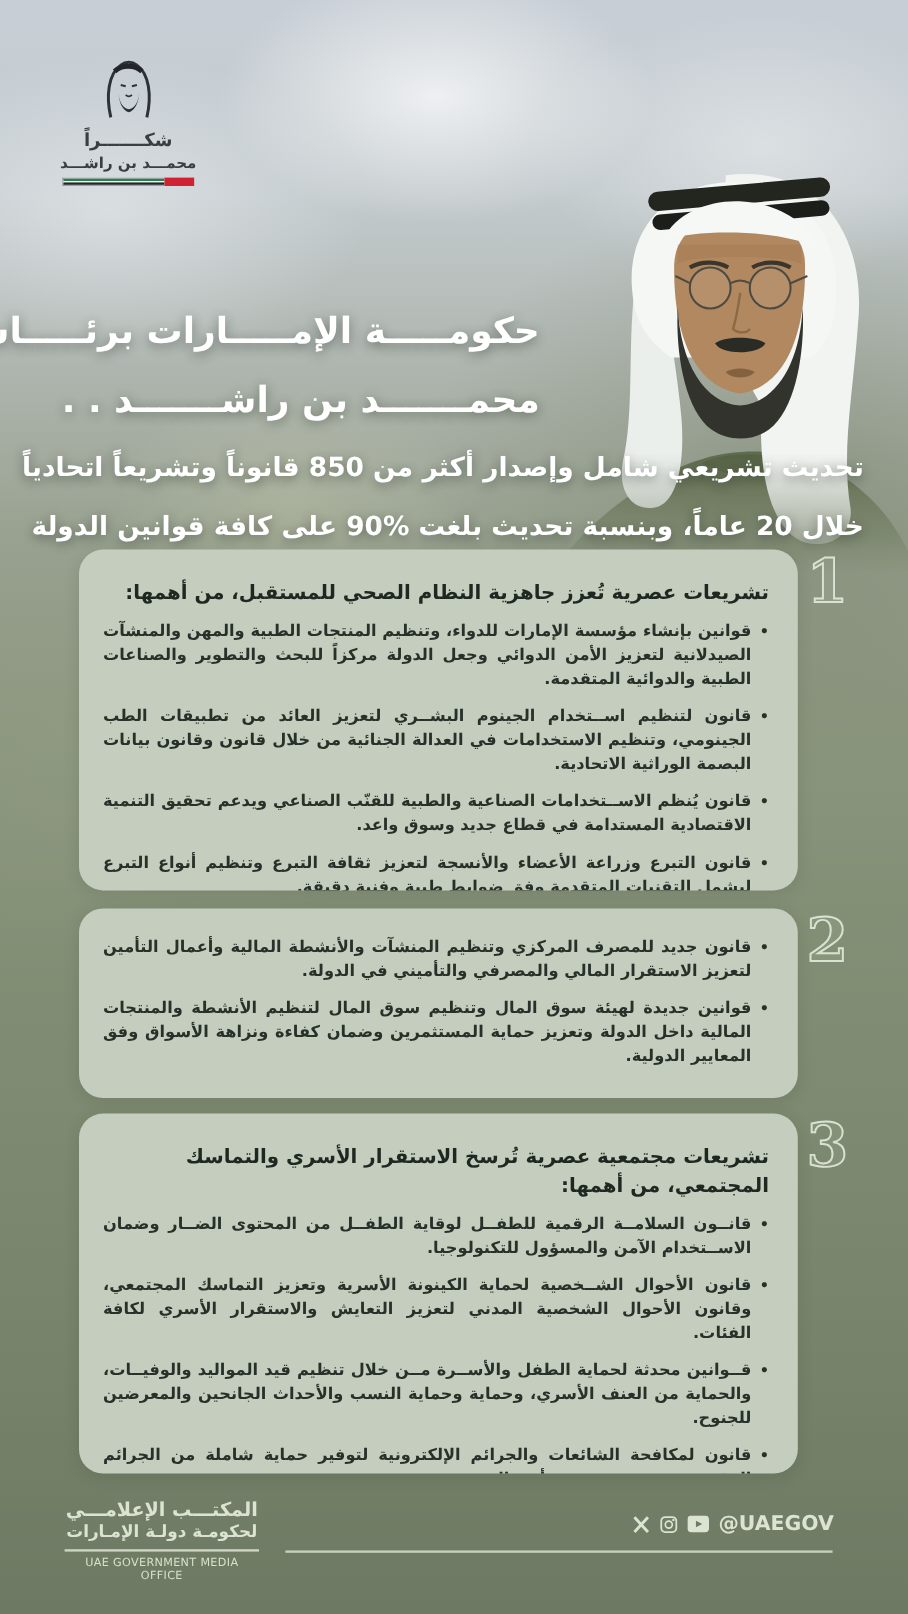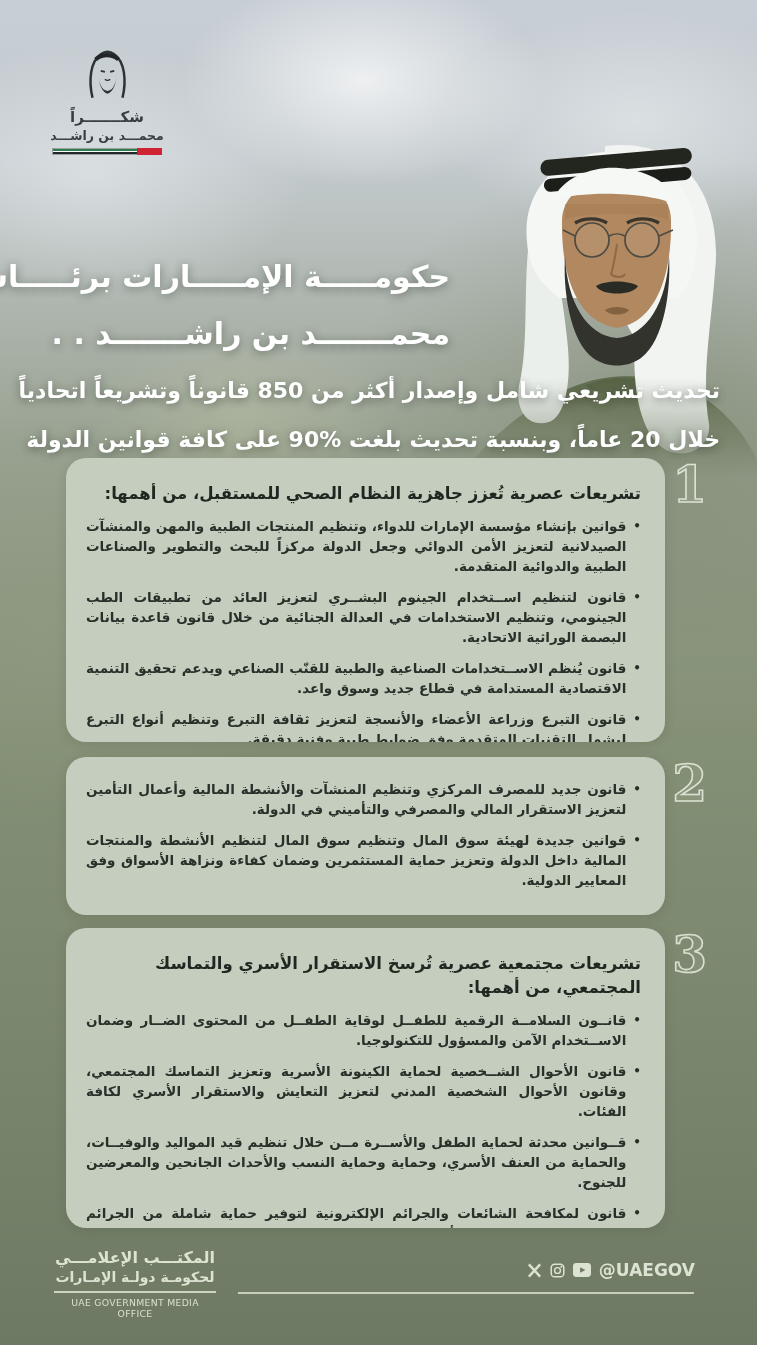--- a/index.html
+++ b/index.html
@@ -146,21 +146,21 @@
   </div>
 
   <section class="box box1">
     <h2>تشريعات عصرية تُعزز جاهزية النظام الصحي للمستقبل، من أهمها:</h2>
     <div class="bullet">
         <span class="dot">•</span>
         <span class="btext">قوانين بإنشاء مؤسسة الإمارات للدواء، وتنظيم المنتجات الطبية والمهن والمنشآت الصيدلانية لتعزيز الأمن الدوائي وجعل الدولة مركزاً للبحث والتطوير والصناعات الطبية والدوائية المتقدمة.</span>
       </div>
     <div class="bullet">
         <span class="dot">•</span>
-        <span class="btext">قانون لتنظيم اســتخدام الجينوم البشــري لتعزيز العائد من تطبيقات الطب الجينومي، وتنظيم الاستخدامات في العدالة الجنائية من خلال قانون قاعدة بيانات البصمة الوراثية الاتحادية.</span>
+        <span class="btext">قانون لتنظيم اســتخدام الجينوم البشــري لتعزيز العائد من تطبيقات الطب الجينومي، وتنظيم الاستخدامات في العدالة الجنائية من خلال قانون وقانون بيانات البصمة الوراثية الاتحادية.</span>
       </div>
     <div class="bullet">
         <span class="dot">•</span>
         <span class="btext">قانون يُنظم الاســتخدامات الصناعية والطبية للقنّب الصناعي ويدعم تحقيق التنمية الاقتصادية المستدامة في قطاع جديد وسوق واعد.</span>
       </div>
     <div class="bullet">
         <span class="dot">•</span>
         <span class="btext">قانون التبرع وزراعة الأعضاء والأنسجة لتعزيز ثقافة التبرع وتنظيم أنواع التبرع ليشمل التقنيات المتقدمة وفق ضوابط طبية وفنية دقيقة.</span>
       </div>
 

